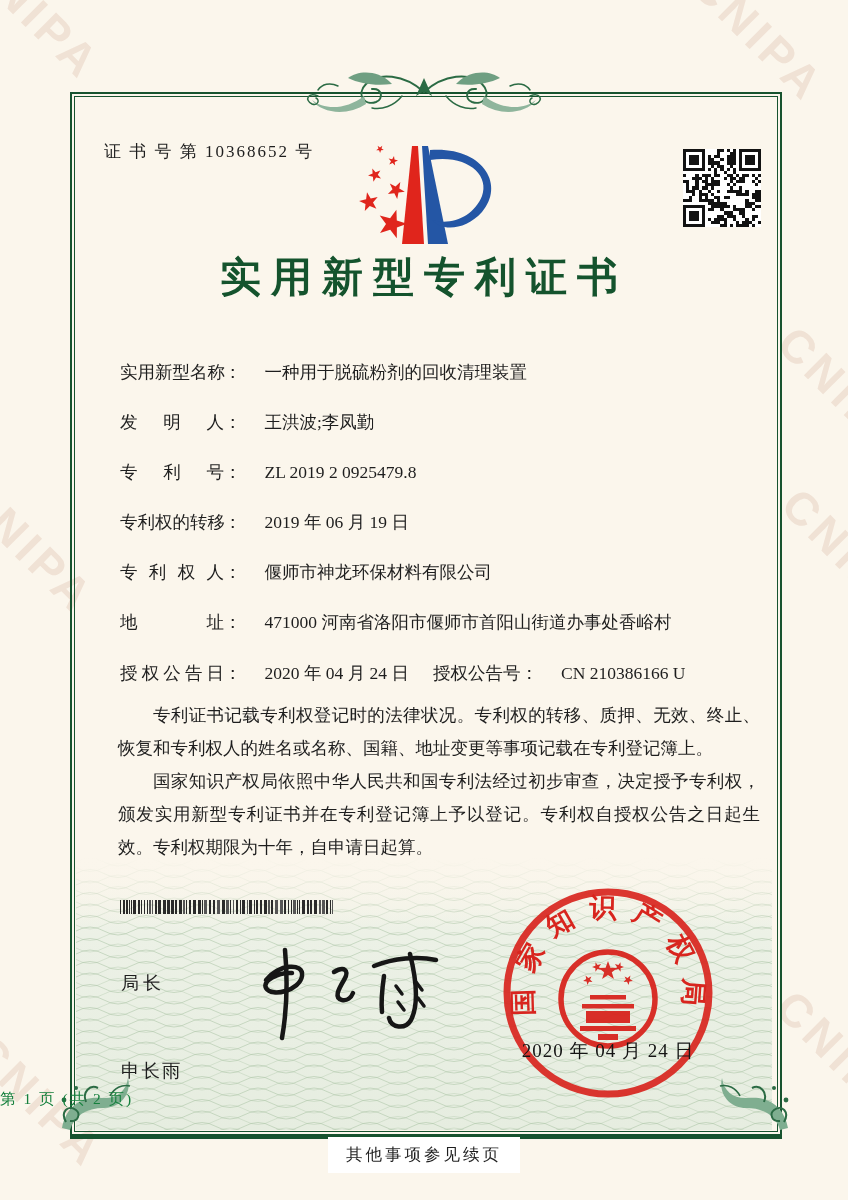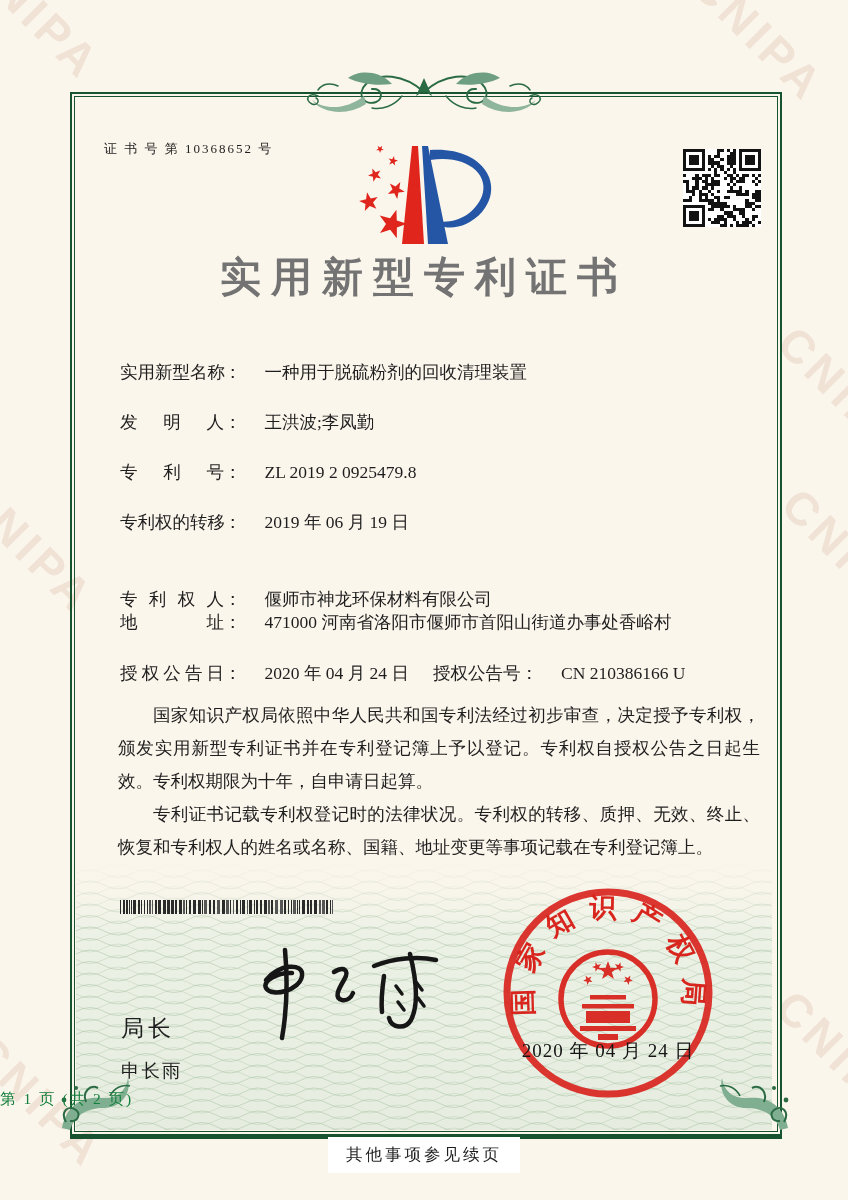--- a/index.html
+++ b/index.html
@@ -28,41 +28,41 @@
   }
   
   .guilloche{
     position:absolute;left:76px;top:858px;width:696px;height:272px;z-index:1;
     background:linear-gradient(180deg,rgba(246,246,238,0) 0%,#ecf1e6 28%,#e6ede0 100%);
   }
   .guilloche svg{display:block;}
   .gfade{position:absolute;left:0;top:0;width:100%;height:70px;
     background:linear-gradient(180deg,#fbf6ec 0%,rgba(251,246,236,0) 100%);}
   
-  .certno{position:absolute;left:104px;top:140px;font-size:13px;letter-spacing:2px;z-index:3;}
+  .certno{position:absolute;left:104px;top:140px;font-size:17px;letter-spacing:2px;z-index:3;}
   .logo{position:absolute;left:336px;top:140px;z-index:3;}
   .qr{position:absolute;left:683px;top:149px;width:78px;height:78px;z-index:3;background:#fff;}
   .title{
     position:absolute;left:0;top:250px;width:100%;text-align:center;z-index:3;
-    font-size:41px;font-weight:bold;letter-spacing:10px;color:#737373;
+    font-size:41px;font-weight:bold;letter-spacing:10px;color:#14532d;
   }
   
   .row{position:absolute;left:120px;font-size:17.5px;z-index:3;white-space:nowrap;}
   .flabel{display:inline-block;width:104px;text-align:justify;text-align-last:justify;vertical-align:bottom;}
   .colon{display:inline-block;}
   .fvalue{margin-left:23px;}
   .pair2{position:absolute;left:313px;top:0;}
   
   .paras{position:absolute;left:118px;top:699px;width:642px;z-index:3;
     font-size:17.5px;line-height:33px;text-align:justify;}
   .paras p{margin:0;text-indent:2em;}
   
   .barcode{position:absolute;left:120px;top:900px;z-index:3;}
   
-  .signer-title{position:absolute;left:121px;top:971px;font-size:23px;letter-spacing:4px;z-index:3;margin-top:42px;}
+  .signer-title{position:absolute;left:121px;top:971px;font-size:18px;letter-spacing:4px;z-index:3;}
   .signer-name{position:absolute;left:121px;top:1058px;font-size:18.5px;letter-spacing:2px;z-index:3;}
   .signature{position:absolute;left:238px;top:942px;z-index:3;}
   
   .seal{position:absolute;left:498px;top:883px;width:220px;height:220px;z-index:4;}
   .seal-date{
     position:absolute;left:0;top:155px;width:100%;text-align:center;
     font-size:19px;color:#151515;letter-spacing:1px;z-index:5;
   }
   
   .pageno{position:absolute;left:0;top:1089px;width:100%;text-align:left;
@@ -508,36 +508,36 @@
 </div>
 <div class="row" style="top:410px">
   <span class="flabel">发明人</span><span class="colon">：</span><span class="fvalue">王洪波;李凤勤</span>
 </div>
 <div class="row" style="top:460px">
   <span class="flabel">专利号</span><span class="colon">：</span><span class="fvalue">ZL 2019 2 0925479.8</span>
 </div>
 <div class="row" style="top:510px">
   <span class="flabel">专利权的转移</span><span class="colon">：</span><span class="fvalue">2019 年 06 月 19 日</span>
 </div>
-<div class="row" style="top:587px">
+<div class="row" style="top:560px">
   <span class="flabel">专利权人</span><span class="colon">：</span><span class="fvalue">偃师市神龙环保材料有限公司</span>
 </div>
 <div class="row" style="top:610px">
   <span class="flabel">地址</span><span class="colon">：</span><span class="fvalue">471000 河南省洛阳市偃师市首阳山街道办事处香峪村</span>
 </div>
 <div class="row" style="top:661px">
   <span class="flabel">授权公告日</span><span class="colon">：</span><span class="fvalue">2020 年 04 月 24 日</span>
   <span class="pair2">
     <span>授权公告号</span><span class="colon">：</span><span class="fvalue">CN 210386166 U</span>
   </span>
 </div>
 
 <div class="paras">
+  <p>专利证书记载专利权登记时的法律状况。专利权的转移、质押、无效、终止、恢复和专利权人的姓名或名称、国籍、地址变更等事项记载在专利登记簿上。</p>
   <p>国家知识产权局依照中华人民共和国专利法经过初步审查，决定授予专利权，颁发实用新型专利证书并在专利登记簿上予以登记。专利权自授权公告之日起生效。专利权期限为十年，自申请日起算。</p>
-  <p>专利证书记载专利权登记时的法律状况。专利权的转移、质押、无效、终止、恢复和专利权人的姓名或名称、国籍、地址变更等事项记载在专利登记簿上。</p>
 </div>
 
 <svg class="barcode" id="barcode" width="218" height="14">
     <rect x="0" y="0" width="1" height="14" fill="#2a2a2a"></rect>
     <rect x="3" y="0" width="2" height="14" fill="#2a2a2a"></rect>
     <rect x="6" y="0" width="2" height="14" fill="#2a2a2a"></rect>
     <rect x="9" y="0" width="1" height="14" fill="#2a2a2a"></rect>
     <rect x="11" y="0" width="1" height="14" fill="#2a2a2a"></rect>
     <rect x="13" y="0" width="3" height="14" fill="#2a2a2a"></rect>
     <rect x="18" y="0" width="2" height="14" fill="#2a2a2a"></rect>

